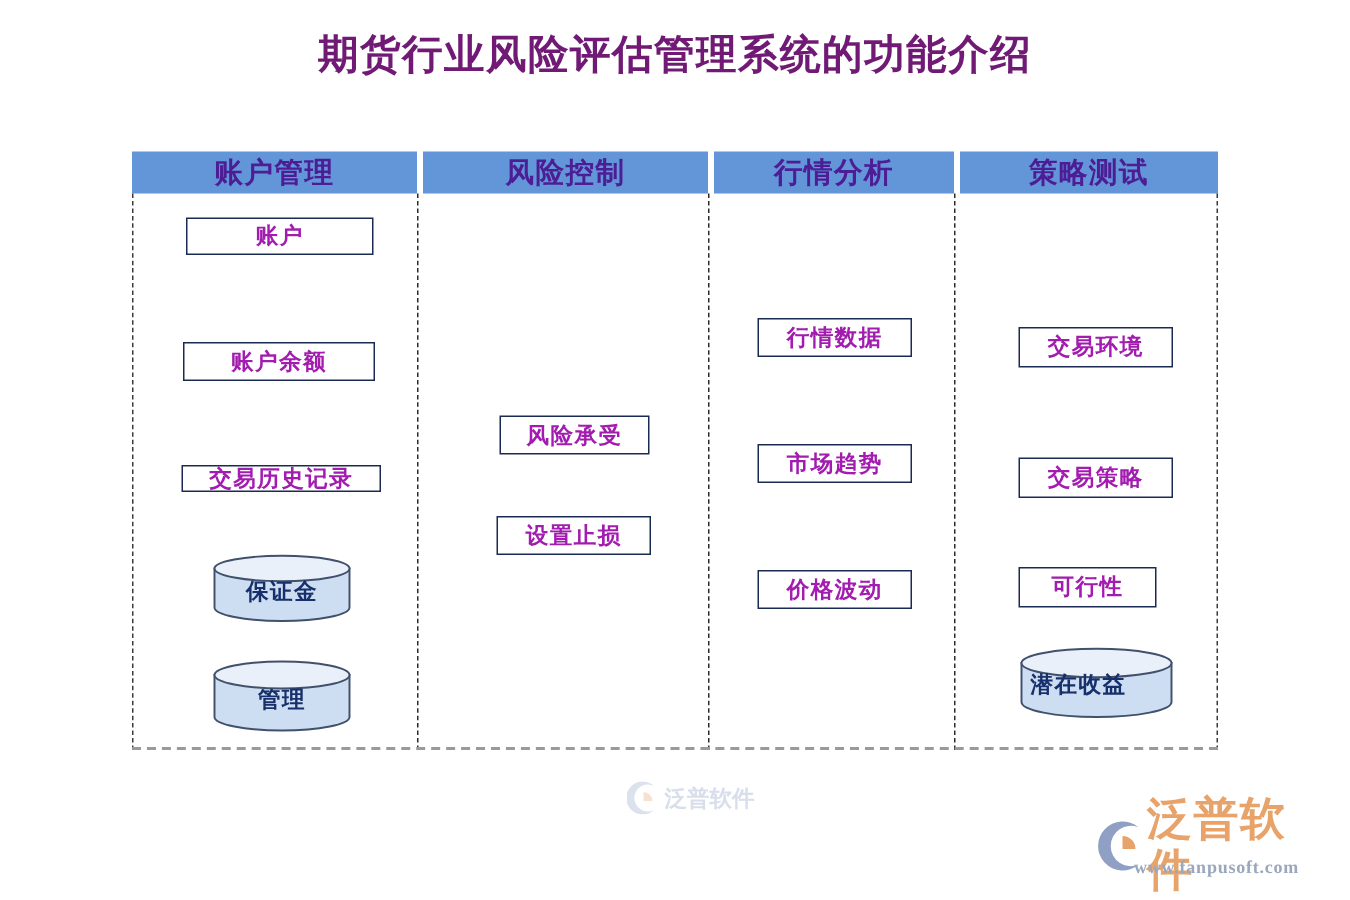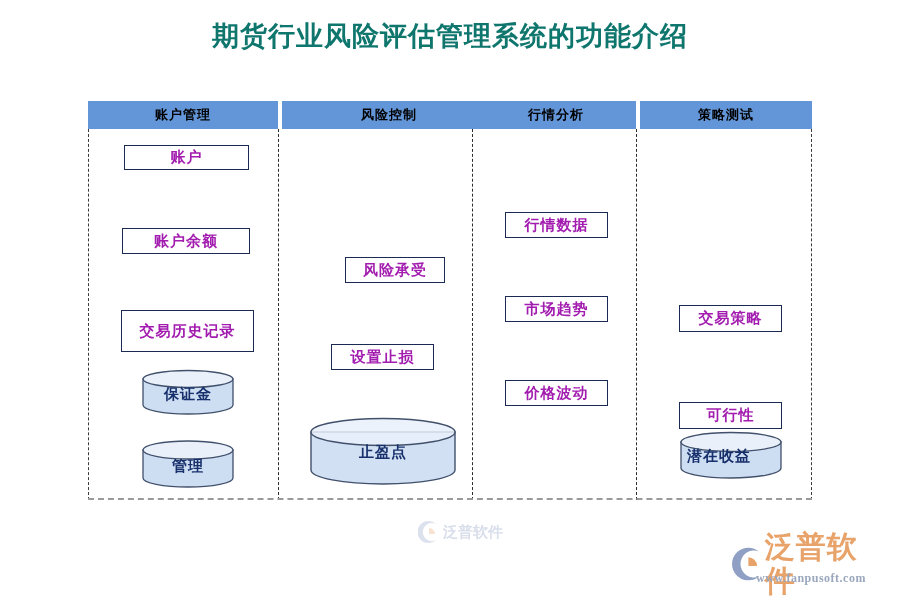--- a/index.html
+++ b/index.html
@@ -16,42 +16,42 @@
   }
 
   #page-title {
     position: absolute;
     left: 0;
     top: 18px;
     width: 900px;
     text-align: center;
     font-size: 27px;
     font-weight: bold;
-    color: #0f766e;
+    color: #701a75;
     letter-spacing: 1px;
     font-family: "Liberation Serif", "DejaVu Serif", serif;
   }
 
   
   #diagram {
     position: absolute;
     left: 88px;
     top: 101px;
     width: 724px;
     height: 399px;
   }
 
   
   .col-header {
     position: absolute;
     top: 0;
     height: 28px;
     background: #6396d8;
-    color: #000000;
-    font-size: 13px;
+    color: #4c1d95;
+    font-size: 19px;
     font-weight: bold;
     letter-spacing: 1px;
     display: flex;
     align-items: center;
     justify-content: center;
     font-family: Liberation Mono, monospace;
   }
 
   
   .v-divider {
@@ -172,77 +172,71 @@
   }
 </style>
 </head>
 <body>
 
 <div id="page-title">期货行业风险评估管理系统的功能介绍</div>
 
 <div id="diagram">
 
   <div class="col-header" style="left:0px;   width:190px;">账户管理</div>
-  <div class="col-header" style="left:194px; width:190px;padding-left:12px;">风险控制</div>
+  <div class="col-header" style="left:194px; width:190px;">风险控制</div>
   <div class="col-header" style="left:388px; width:160px;">行情分析</div>
   <div class="col-header" style="left:552px; width:172px;">策略测试</div>
 
   <div class="v-divider edge" style="left:0px;"></div>
   <div class="v-divider" style="left:190px;"></div>
   <div class="v-divider" style="left:384px;"></div>
   <div class="v-divider" style="left:548px;"></div>
   <div class="v-divider edge" style="left:723px;"></div>
 
   <div class="h-bottom"></div>
 
   <div class="node-box" style="left:36px; top:44px; width:125px; height:25px;">账户</div>
   <div class="node-box" style="left:34px; top:127px; width:128px; height:26px;">账户余额</div>
-  <div class="node-box" style="left:33px; top:209px; width:133px; height:42px;">交易历史记录</div>
+  <div class="node-box" style="left:33px; top:209px; width:133px; height:18px;">交易历史记录</div>
 
   <div class="cyl" style="left:54px; top:269px; width:92px; height:44px;">
     <svg width="92" height="44" viewBox="0 0 92 44">
       <path d="M1,9 L1,35 A45,9 0 0 0 91,35 L91,9 Z" fill="#cdddf2" stroke="#41506b" stroke-width="1.3"></path>
       <ellipse cx="46" cy="9" rx="45" ry="8.5" fill="#e9f0fa" stroke="#41506b" stroke-width="1.3"></ellipse>
     </svg>
     <div class="cyl-label" style="top:15px;">保证金</div>
   </div>
 
   <div class="cyl" style="left:54px; top:339px; width:92px; height:48px;">
     <svg width="92" height="48" viewBox="0 0 92 48">
       <path d="M1,10 L1,38 A45,9 0 0 0 91,38 L91,10 Z" fill="#cdddf2" stroke="#41506b" stroke-width="1.3"></path>
       <ellipse cx="46" cy="10" rx="45" ry="9" fill="#e9f0fa" stroke="#41506b" stroke-width="1.3"></ellipse>
     </svg>
     <div class="cyl-label" style="top:17px;">管理</div>
   </div>
 
-  <div class="node-box" style="left:245px; top:156px; width:100px; height:26px;margin-left:12px;">风险承受</div>
+  <div class="node-box" style="left:245px; top:176px; width:100px; height:26px;">风险承受</div>
   <div class="node-box" style="left:243px; top:243px; width:103px; height:26px;">设置止损</div>
 
   <div id="watermark-center">
     <svg width="22" height="22" viewBox="0 0 22 22">
       <path d="M18,3 A9,9 0 1 0 18,19 A11,11 0 1 1 18,3 Z" fill="#8fa0c4"></path>
       <path d="M11,7 A6,6 0 0 1 17,13 L11,13 Z" fill="#e8a36a"></path>
     </svg>
     <span class="wm-text">泛普软件</span>
   </div>
 
-  <div class="cyl" style="left:222px; top:316px; width:146px; height:68px;">
-    <svg width="146" height="68" viewBox="0 0 146 68">
-      <path d="M1,15 L1,53 A72,14 0 0 0 145,53 L145,15 Z" fill="#cdddf2" fill-opacity="0.9" stroke="#41506b" stroke-width="1.4"></path>
-      <ellipse cx="73" cy="15" rx="72" ry="13.5" fill="#e9f0fa" fill-opacity="0.85" stroke="#41506b" stroke-width="1.4"></ellipse>
-    </svg>
-    <div class="cyl-label" style="top:26px;">止盈点</div>
-  </div>
 
   <div class="node-box" style="left:417px; top:111px; width:103px; height:26px;">行情数据</div>
   <div class="node-box" style="left:417px; top:195px; width:103px; height:26px;">市场趋势</div>
   <div class="node-box" style="left:417px; top:279px; width:103px; height:26px;">价格波动</div>
 
+  <div class="node-box" style="left:591px; top:117px; width:103px; height:27px;">交易环境</div>
   <div class="node-box" style="left:591px; top:204px; width:103px; height:27px;text-align:center;">交易策略</div>
-  <div class="node-box" style="left:591px; top:277px; width:103px; height:27px;margin-top:24px;">可行性</div>
+  <div class="node-box" style="left:591px; top:277px; width:92px; height:27px;">可行性</div>
 
   <div class="cyl" style="left:592px; top:330px; width:78px; height:48px;">
     <svg width="102" height="48" viewBox="0 0 102 48">
       <path d="M1,11 L1,37 A50,10 0 0 0 101,37 L101,11 Z" fill="#cdddf2" stroke="#41506b" stroke-width="1.3"></path>
       <ellipse cx="51" cy="11" rx="50" ry="9.5" fill="#e9f0fa" stroke="#41506b" stroke-width="1.3"></ellipse>
     </svg>
     <div class="cyl-label" style="top:16px;">潜在收益</div>
   </div>
 
 </div>

